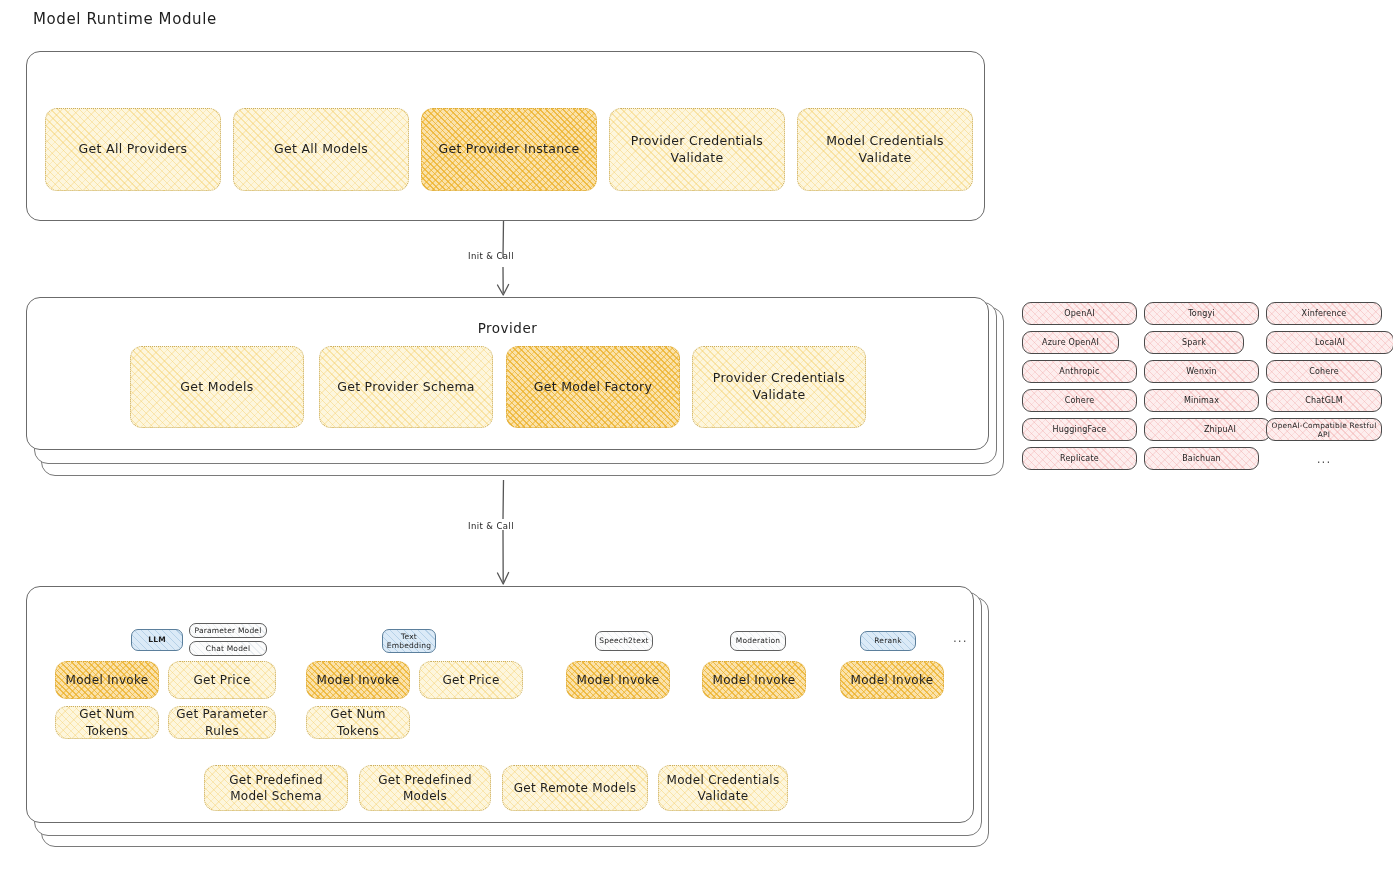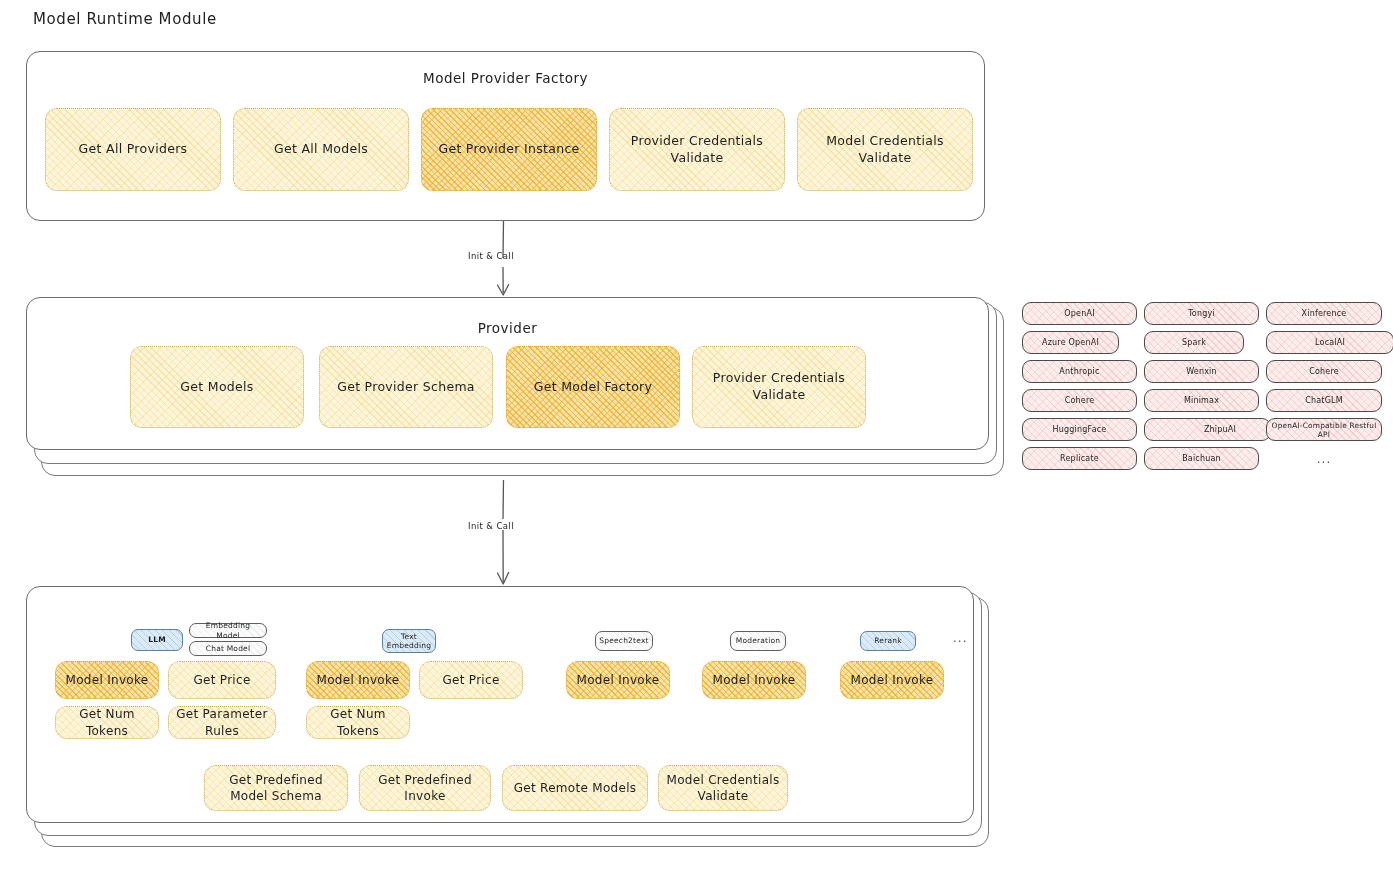--- a/index.html
+++ b/index.html
@@ -161,21 +161,20 @@
     color: #555;
     letter-spacing: 1px;
   }
 </style>
 </head>
 <body>
 
 <div id="page-title" class="sketch-text">Model Runtime Module</div>
 
 <div class="container" style="left:26px; top:51px; width:959px; height:170px; z-index:2;">
-  <div class="container-title sketch-text" style="top:18px;">Model Provider Factory</div>
 
   <div class="fn sketch-text" style="left:18px; top:56px; width:176px; height:83px;">Get All Providers</div>
 
   <div class="fn sketch-text" style="left:206px; top:56px; width:176px; height:83px;">Get All Models</div>
 
   <div class="fn strong sketch-text" style="left:394px; top:56px; width:176px; height:83px;">Get Provider Instance</div>
 
   <div class="fn sketch-text" style="left:582px; top:56px; width:176px; height:83px;">Provider Credentials Validate</div>
 
   <div class="fn sketch-text" style="left:770px; top:56px; width:176px; height:83px;">Model Credentials Validate</div>
@@ -236,21 +235,21 @@
   <div class="arrow-label sketch-text" style="left:-2px; top:41px;">Init &amp; Call</div>
 </div>
 
 <div class="stack-layer" style="left:41px; top:597px; width:948px; height:250px;"></div>
 <div class="stack-layer" style="left:34px; top:592px; width:948px; height:244px;"></div>
 
 <div class="container" style="left:26px; top:586px; width:948px; height:237px; z-index:2;">
 
 
   <div class="tag blue sketch-text" style="left:104px; top:42px; width:52px; height:22px;font-weight:bold;">LLM</div>
-  <div class="tag plain sketch-text" style="left:162px; top:36px; width:78px; height:15px;">Embedding Model</div>
+  <div class="tag plain sketch-text" style="left:162px; top:36px; width:78px; height:15px;">Parameter Model</div>
   <div class="tag plain sketch-text" style="left:162px; top:54px; width:78px; height:15px;">Chat Model</div>
 
   <div class="fn strong small sketch-text" style="left:28px; top:74px; width:104px; height:38px;">Model Invoke</div>
   <div class="fn small sketch-text" style="left:141px; top:74px; width:108px; height:38px;">Get Price</div>
   <div class="fn small sketch-text" style="left:28px; top:119px; width:104px; height:33px;">Get Num Tokens</div>
   <div class="fn small sketch-text" style="left:141px; top:119px; width:108px; height:33px;">Get Parameter Rules</div>
 
   <div class="tag blue sketch-text" style="left:355px; top:42px; width:54px; height:24px;">Text Embedding</div>
 
   <div class="fn strong small sketch-text" style="left:279px; top:74px; width:104px; height:38px;">Model Invoke</div>
@@ -262,16 +261,16 @@
 
   <div class="tag plain sketch-text" style="left:703px; top:44px; width:56px; height:20px;">Moderation</div>
   <div class="fn strong small sketch-text" style="left:675px; top:74px; width:104px; height:38px;">Model Invoke</div>
 
   <div class="tag blue sketch-text" style="left:833px; top:44px; width:56px; height:20px;">Rerank</div>
   <div class="fn strong small sketch-text" style="left:813px; top:74px; width:104px; height:38px;">Model Invoke</div>
 
   <div class="ellipsis-mark sketch-text" style="left:926px; top:44px;">...</div>
 
   <div class="fn small sketch-text" style="left:177px; top:178px; width:144px; height:46px;">Get Predefined Model Schema</div>
-  <div class="fn small sketch-text" style="left:332px; top:178px; width:132px; height:46px;">Get Predefined Invoke</div>
+  <div class="fn small sketch-text" style="left:332px; top:178px; width:132px; height:46px;">Get Predefined Models</div>
   <div class="fn small sketch-text" style="left:475px; top:178px; width:146px; height:46px;">Get Remote Models</div>
   <div class="fn small sketch-text" style="left:631px; top:178px; width:130px; height:46px;">Model Credentials Validate</div>
 </div>
 
 </body></html>

